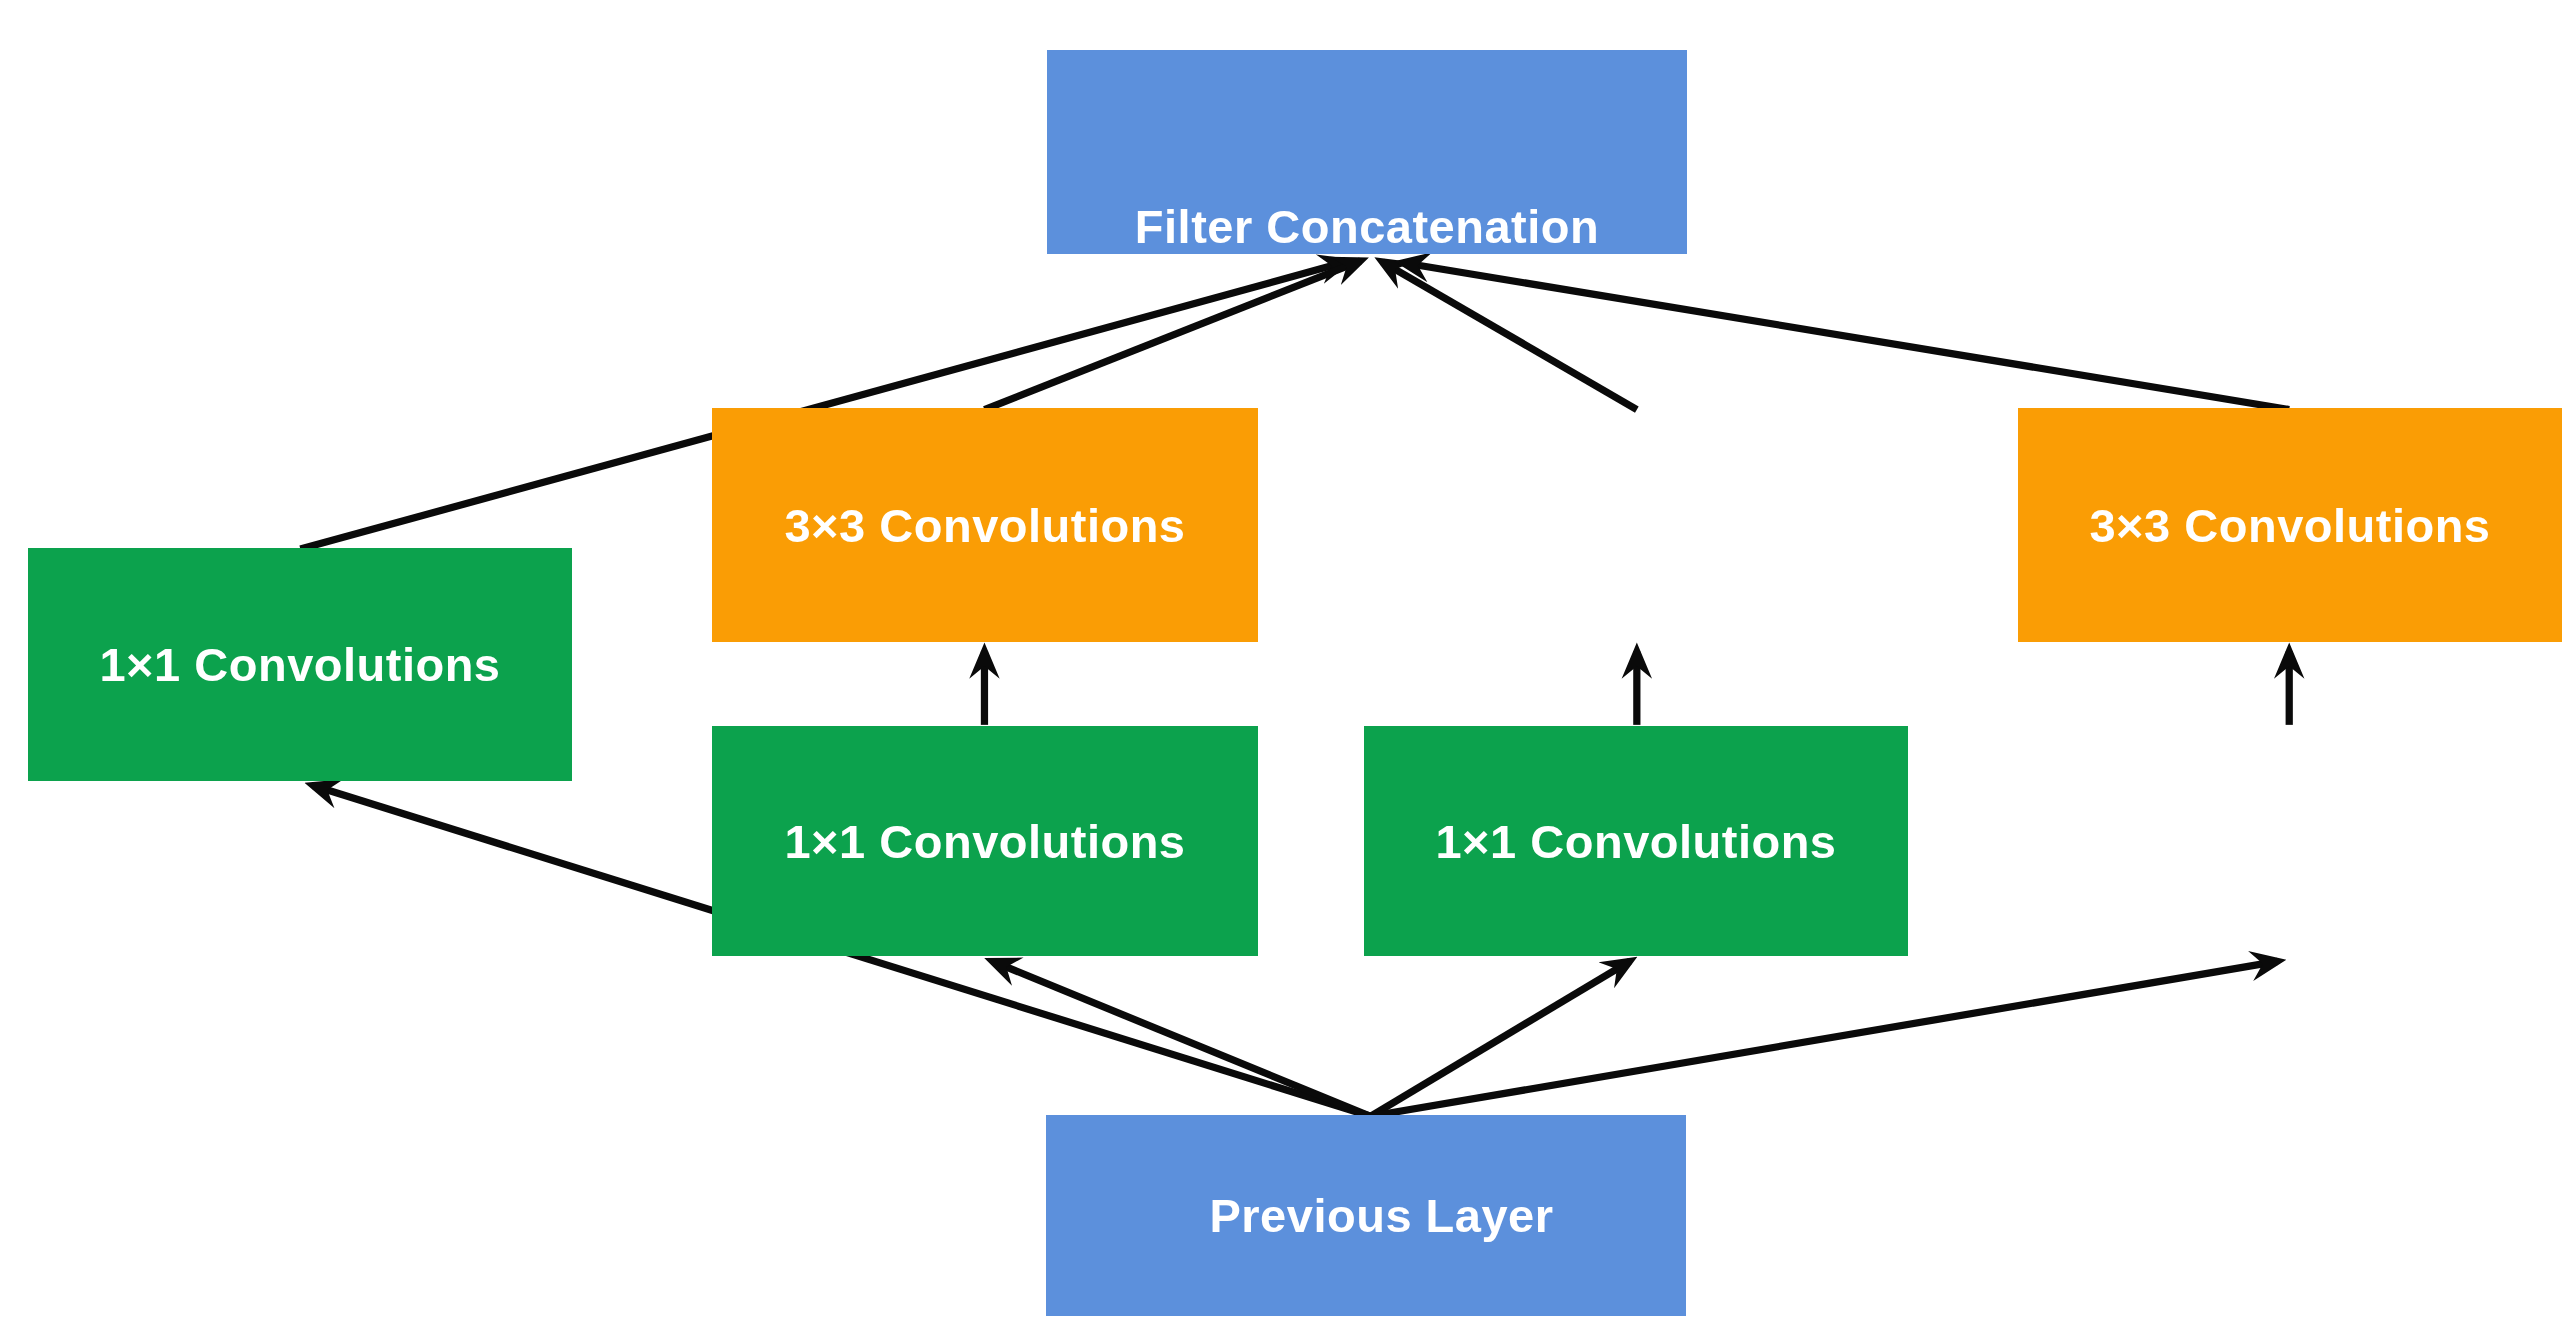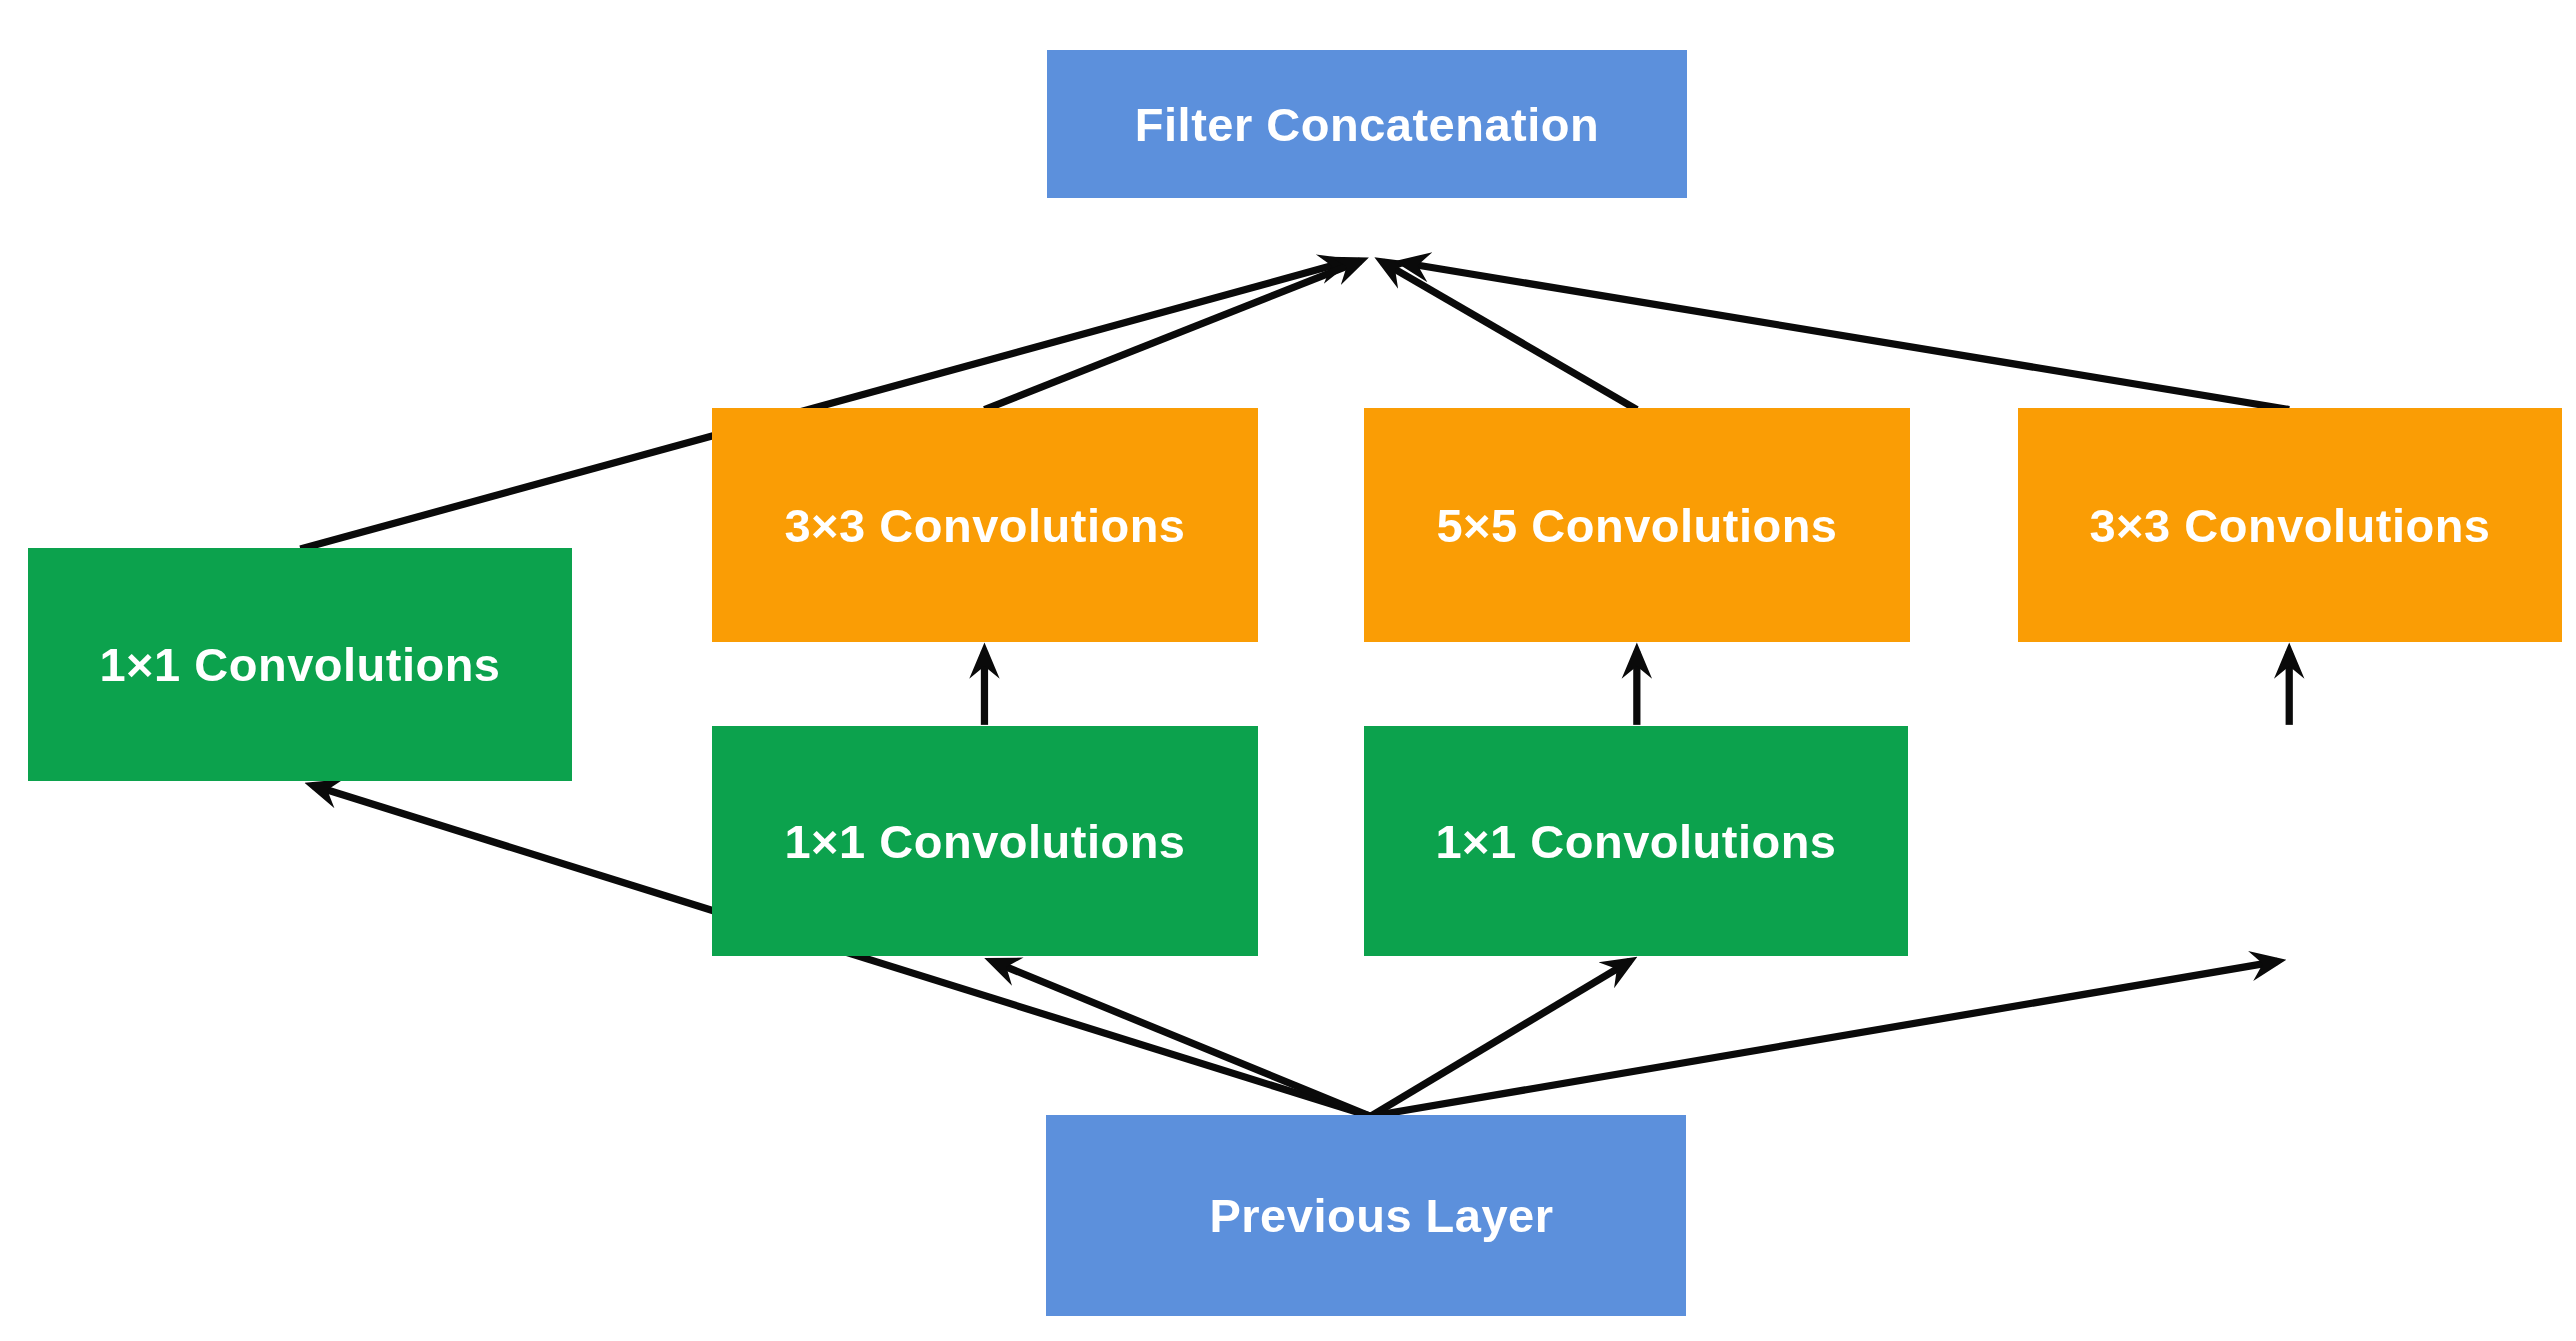--- a/index.html
+++ b/index.html
@@ -58,31 +58,28 @@
         <line x1="1086" y1="800" x2="1086" y2="719" stroke="#0a0a0a" stroke-width="8" marker-end="url(#arrowhead)"></line>
         <line x1="1806" y1="800" x2="1806" y2="719" stroke="#0a0a0a" stroke-width="8" marker-end="url(#arrowhead)"></line>
         <line x1="2526" y1="800" x2="2526" y2="719" stroke="#0a0a0a" stroke-width="8" marker-end="url(#arrowhead)"></line>
         <line x1="331" y1="606" x2="1485" y2="289" stroke="#0a0a0a" stroke-width="8" marker-end="url(#arrowhead)"></line>
         <line x1="1086" y1="452" x2="1501" y2="288" stroke="#0a0a0a" stroke-width="8" marker-end="url(#arrowhead)"></line>
         <line x1="1806" y1="452" x2="1525" y2="289" stroke="#0a0a0a" stroke-width="8" marker-end="url(#arrowhead)"></line>
         <line x1="2526" y1="452" x2="1548" y2="290" stroke="#0a0a0a" stroke-width="8" marker-end="url(#arrowhead)"></line>
       </g>
   </svg>
 
-<div class="node" style="left: 1047px; top: 50px; width: 640px; height: 148px; background: rgb(92, 144, 220);">
+<div class="node" style="left: 1047px; top: 50px; width: 640px; height: 204px; background: rgb(92, 144, 220); align-items: flex-end;">
       <span class="node-label" style="color: rgb(255, 255, 255);">Filter Concatenation</span>
     </div>
     <div class="node" style="left: 28px; top: 548px; width: 544px; height: 233px; background: rgb(12, 162, 77);">
       <span class="node-label" style="color: rgb(255, 255, 255);">1×1 Convolutions</span>
     </div>
     <div class="node" style="left: 712px; top: 408px; width: 546px; height: 234px; background: rgb(250, 157, 5);">
       <span class="node-label" style="color: rgb(255, 255, 255);">3×3 Convolutions</span>
-    </div>
-    <div class="node" style="left: 1364px; top: 408px; width: 546px; height: 234px; background: rgb(250, 157, 5);">
-      <span class="node-label" style="color: rgb(255, 255, 255);">5×5 Convolutions</span>
     </div>
     <div class="node" style="left: 2018px; top: 408px; width: 544px; height: 234px; background: rgb(250, 157, 5);">
       <span class="node-label" style="color: rgb(255, 255, 255);">3×3 Convolutions</span>
     </div>
     <div class="node" style="left: 712px; top: 726px; width: 546px; height: 230px; background: rgb(12, 162, 77);">
       <span class="node-label" style="color: rgb(255, 255, 255);">1×1 Convolutions</span>
     </div>
     <div class="node" style="left: 1364px; top: 726px; width: 544px; height: 230px; background: rgb(12, 162, 77);">
       <span class="node-label" style="color: rgb(255, 255, 255);">1×1 Convolutions</span>
     </div>

